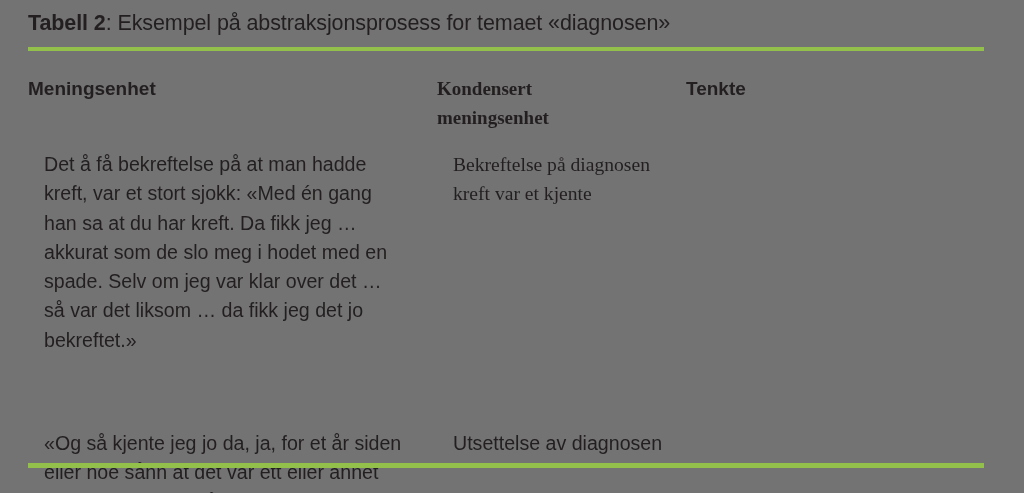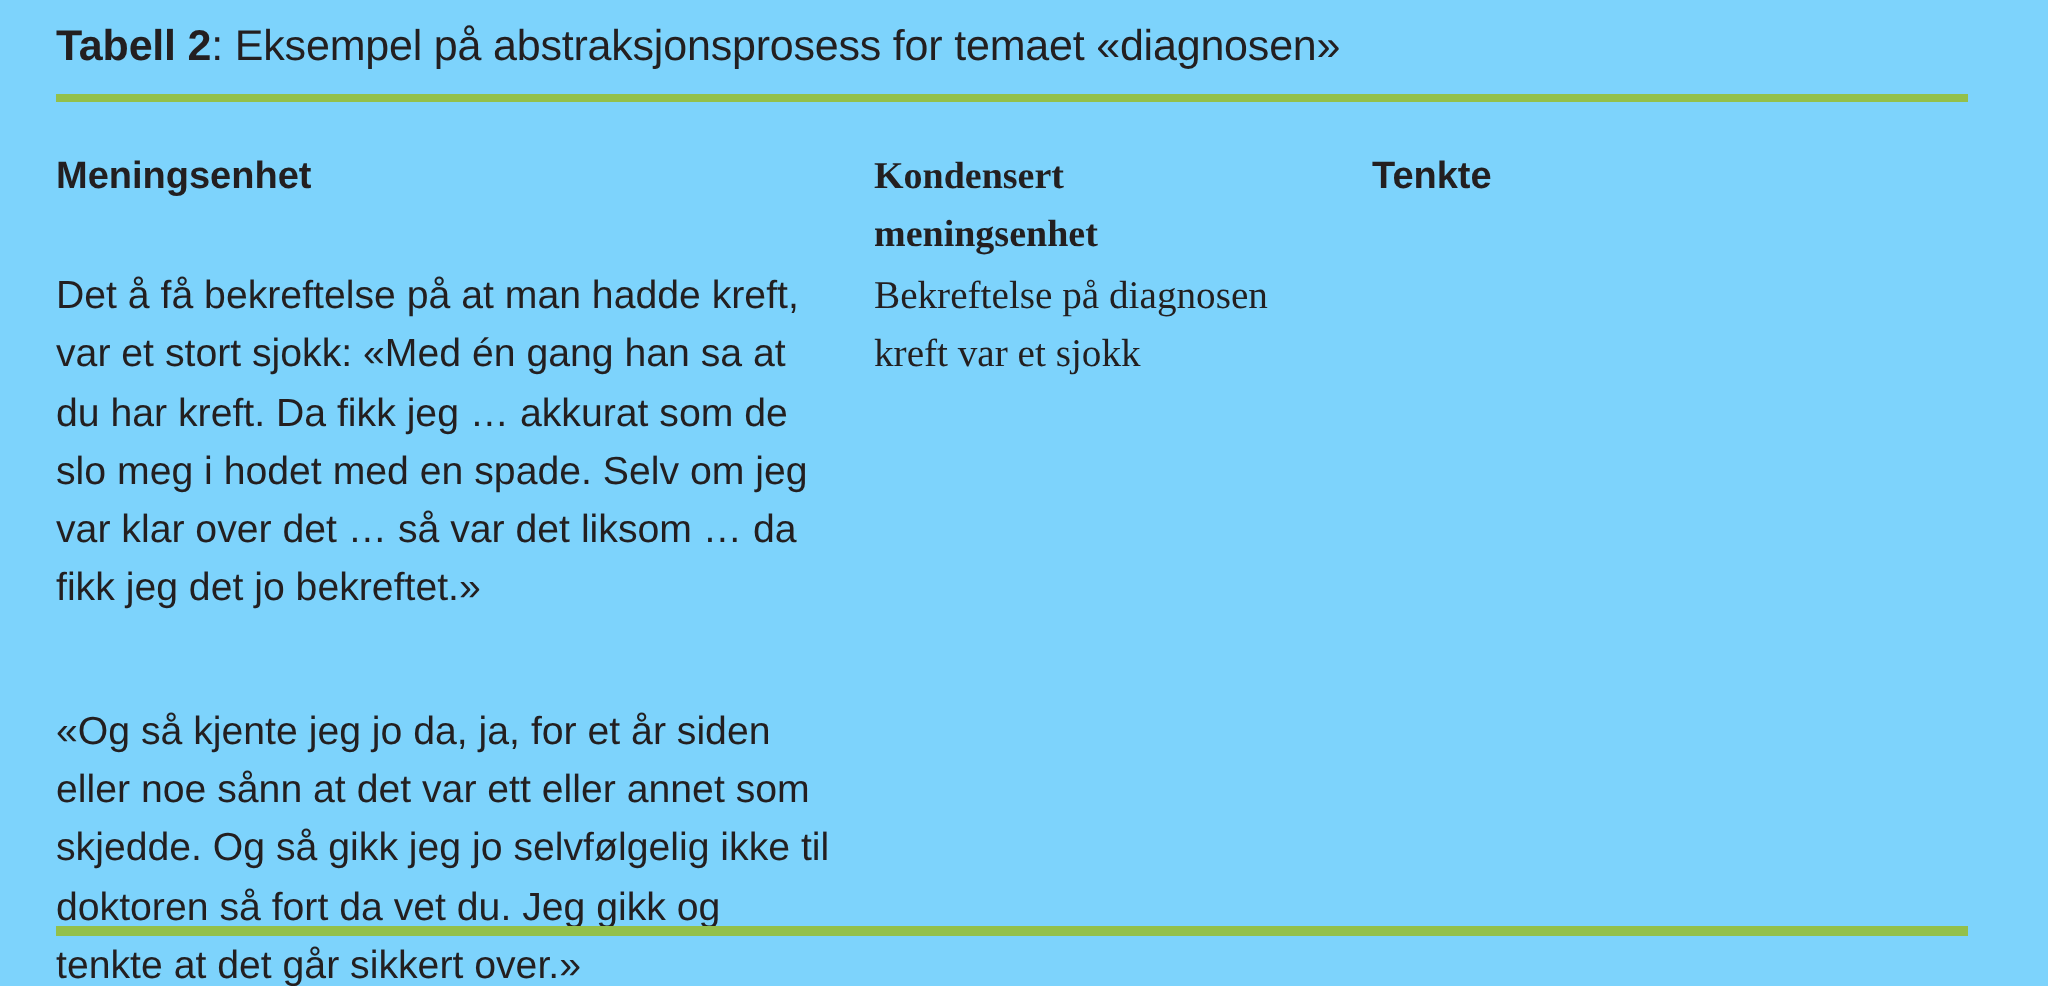--- a/index.html
+++ b/index.html
@@ -15,21 +15,21 @@
     font-family: "Liberation Sans", "DejaVu Sans", sans-serif;
     color: #231f20;
     -webkit-font-smoothing: antialiased;
   }
 
   .table-figure {
     position: relative;
     width: 1024px;
     height: 493px;
     box-sizing: border-box;
-    background: #7dd3fc;
+    background: #737373;
   }
 
   
   .caption {
     position: absolute;
     left: 28px;
     top: 9px;
     width: 960px;
     font-size: 21.5px;
     line-height: 28px;
@@ -95,21 +95,21 @@
   
   .body-row {
     font-size: 19.6px;
     line-height: 29.3px;
     color: #231f20;
   }
   .body-row-1 { padding-top: 2px; }
   .body-row-2 { padding-top: 42px; }
 
   .cell-text {
-    margin: 0;
+    margin: 16px;
     font-weight: normal;
     white-space: pre-line;
     hyphens: none;
   }
 </style>
 </head>
 <body>
 
 <div class="table-figure">
 
@@ -126,27 +126,30 @@
       <div class="col col-2 header-cell" style="white-space: pre-line;">Kondensert
 meningsenhet</div>
       <div class="col col-3 header-cell">Tenkte</div>
     </div>
 
     <div class="row body-row body-row-1">
       <div class="col col-1">
         <p class="cell-text">Det å få bekreftelse på at man hadde kreft, var et stort sjokk: «Med én gang han sa at du har kreft. Da fikk jeg … akkurat som de slo meg i hodet med en spade. Selv om jeg var klar over det … så var det liksom … da fikk jeg det jo bekreftet.»</p>
       </div>
       <div class="col col-2">
-        <p class="cell-text">Bekreftelse på diagnosen kreft var et sjokk</p>
+        <p class="cell-text">Bekreftelse på diagnosen kreft var et kjente</p>
       </div>
     </div>
 
     <div class="row body-row body-row-2">
       <div class="col col-1">
         <p class="cell-text">«Og så kjente jeg jo da, ja, for et år siden eller noe sånn at det var ett eller annet som skjedde. Og så gikk jeg jo selvfølgelig ikke til doktoren så fort da vet du. Jeg gikk og tenkte at det går sikkert over.»</p>
+      </div>
+      <div class="col col-3">
+        <p class="cell-text">Utsettelse av diagnosen</p>
       </div>
     </div>
 
   </div>
 
   <div class="rule rule-bottom"></div>
 
 </div>
 
 </body></html>

